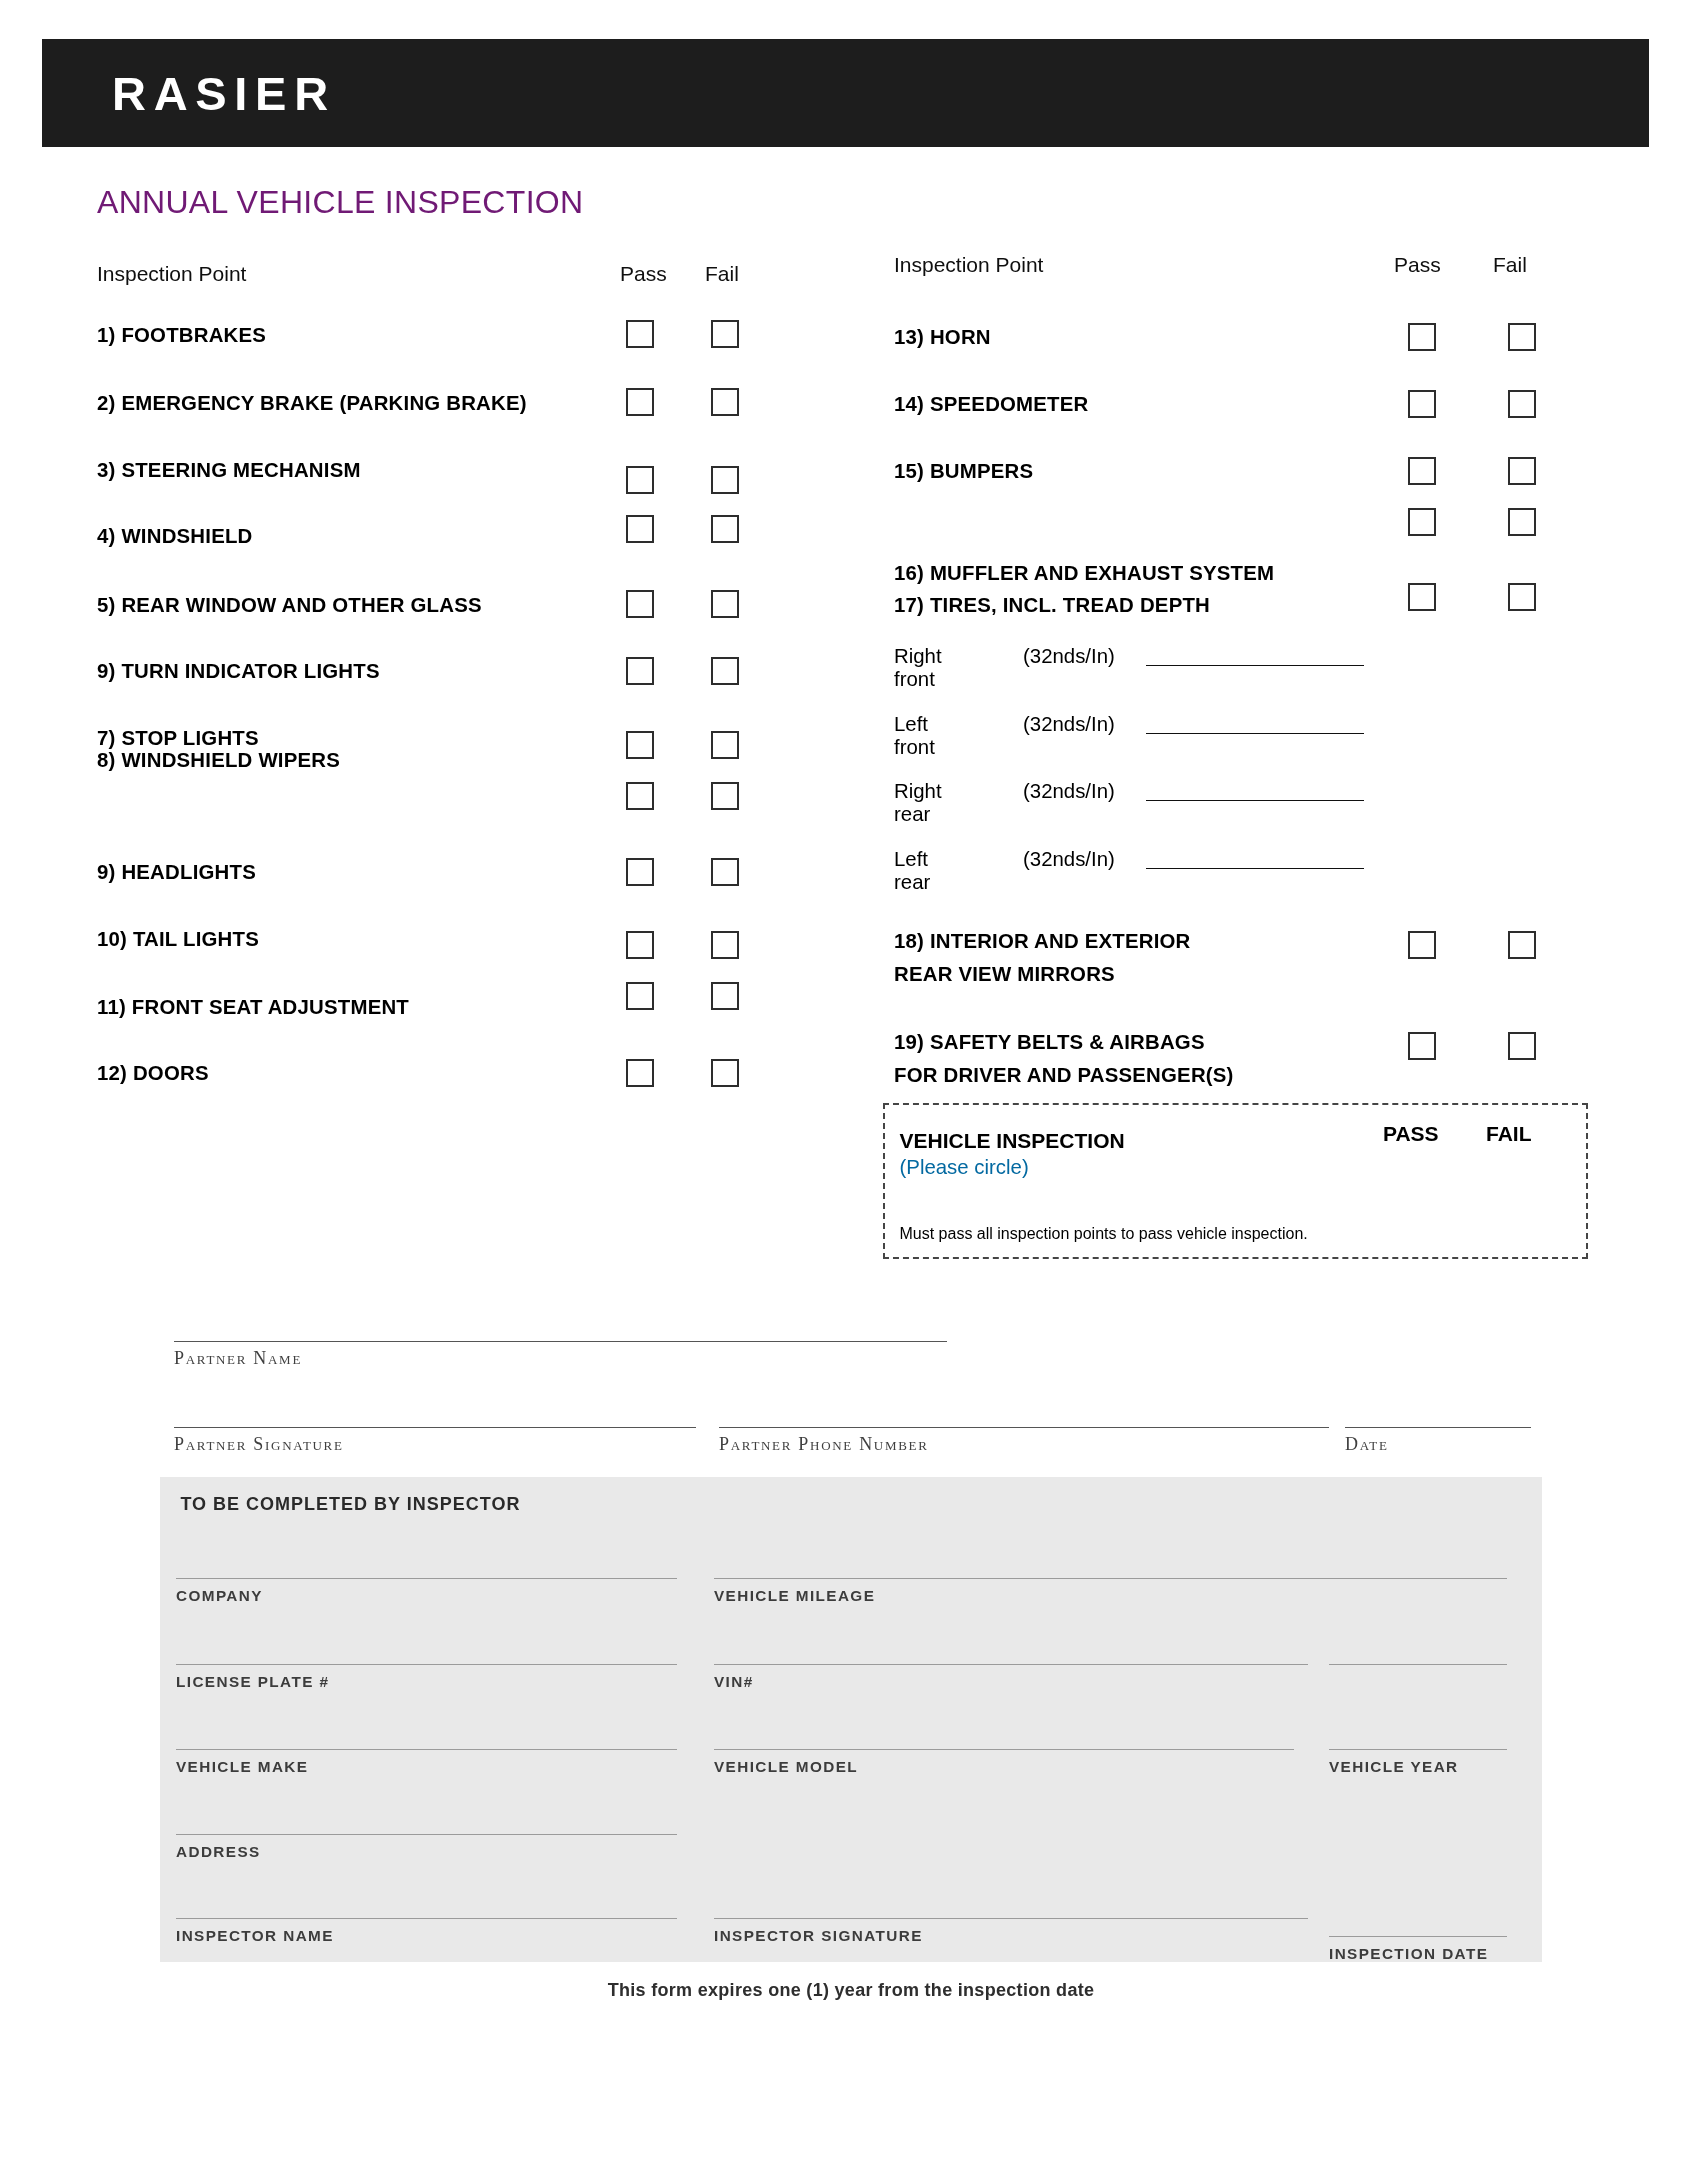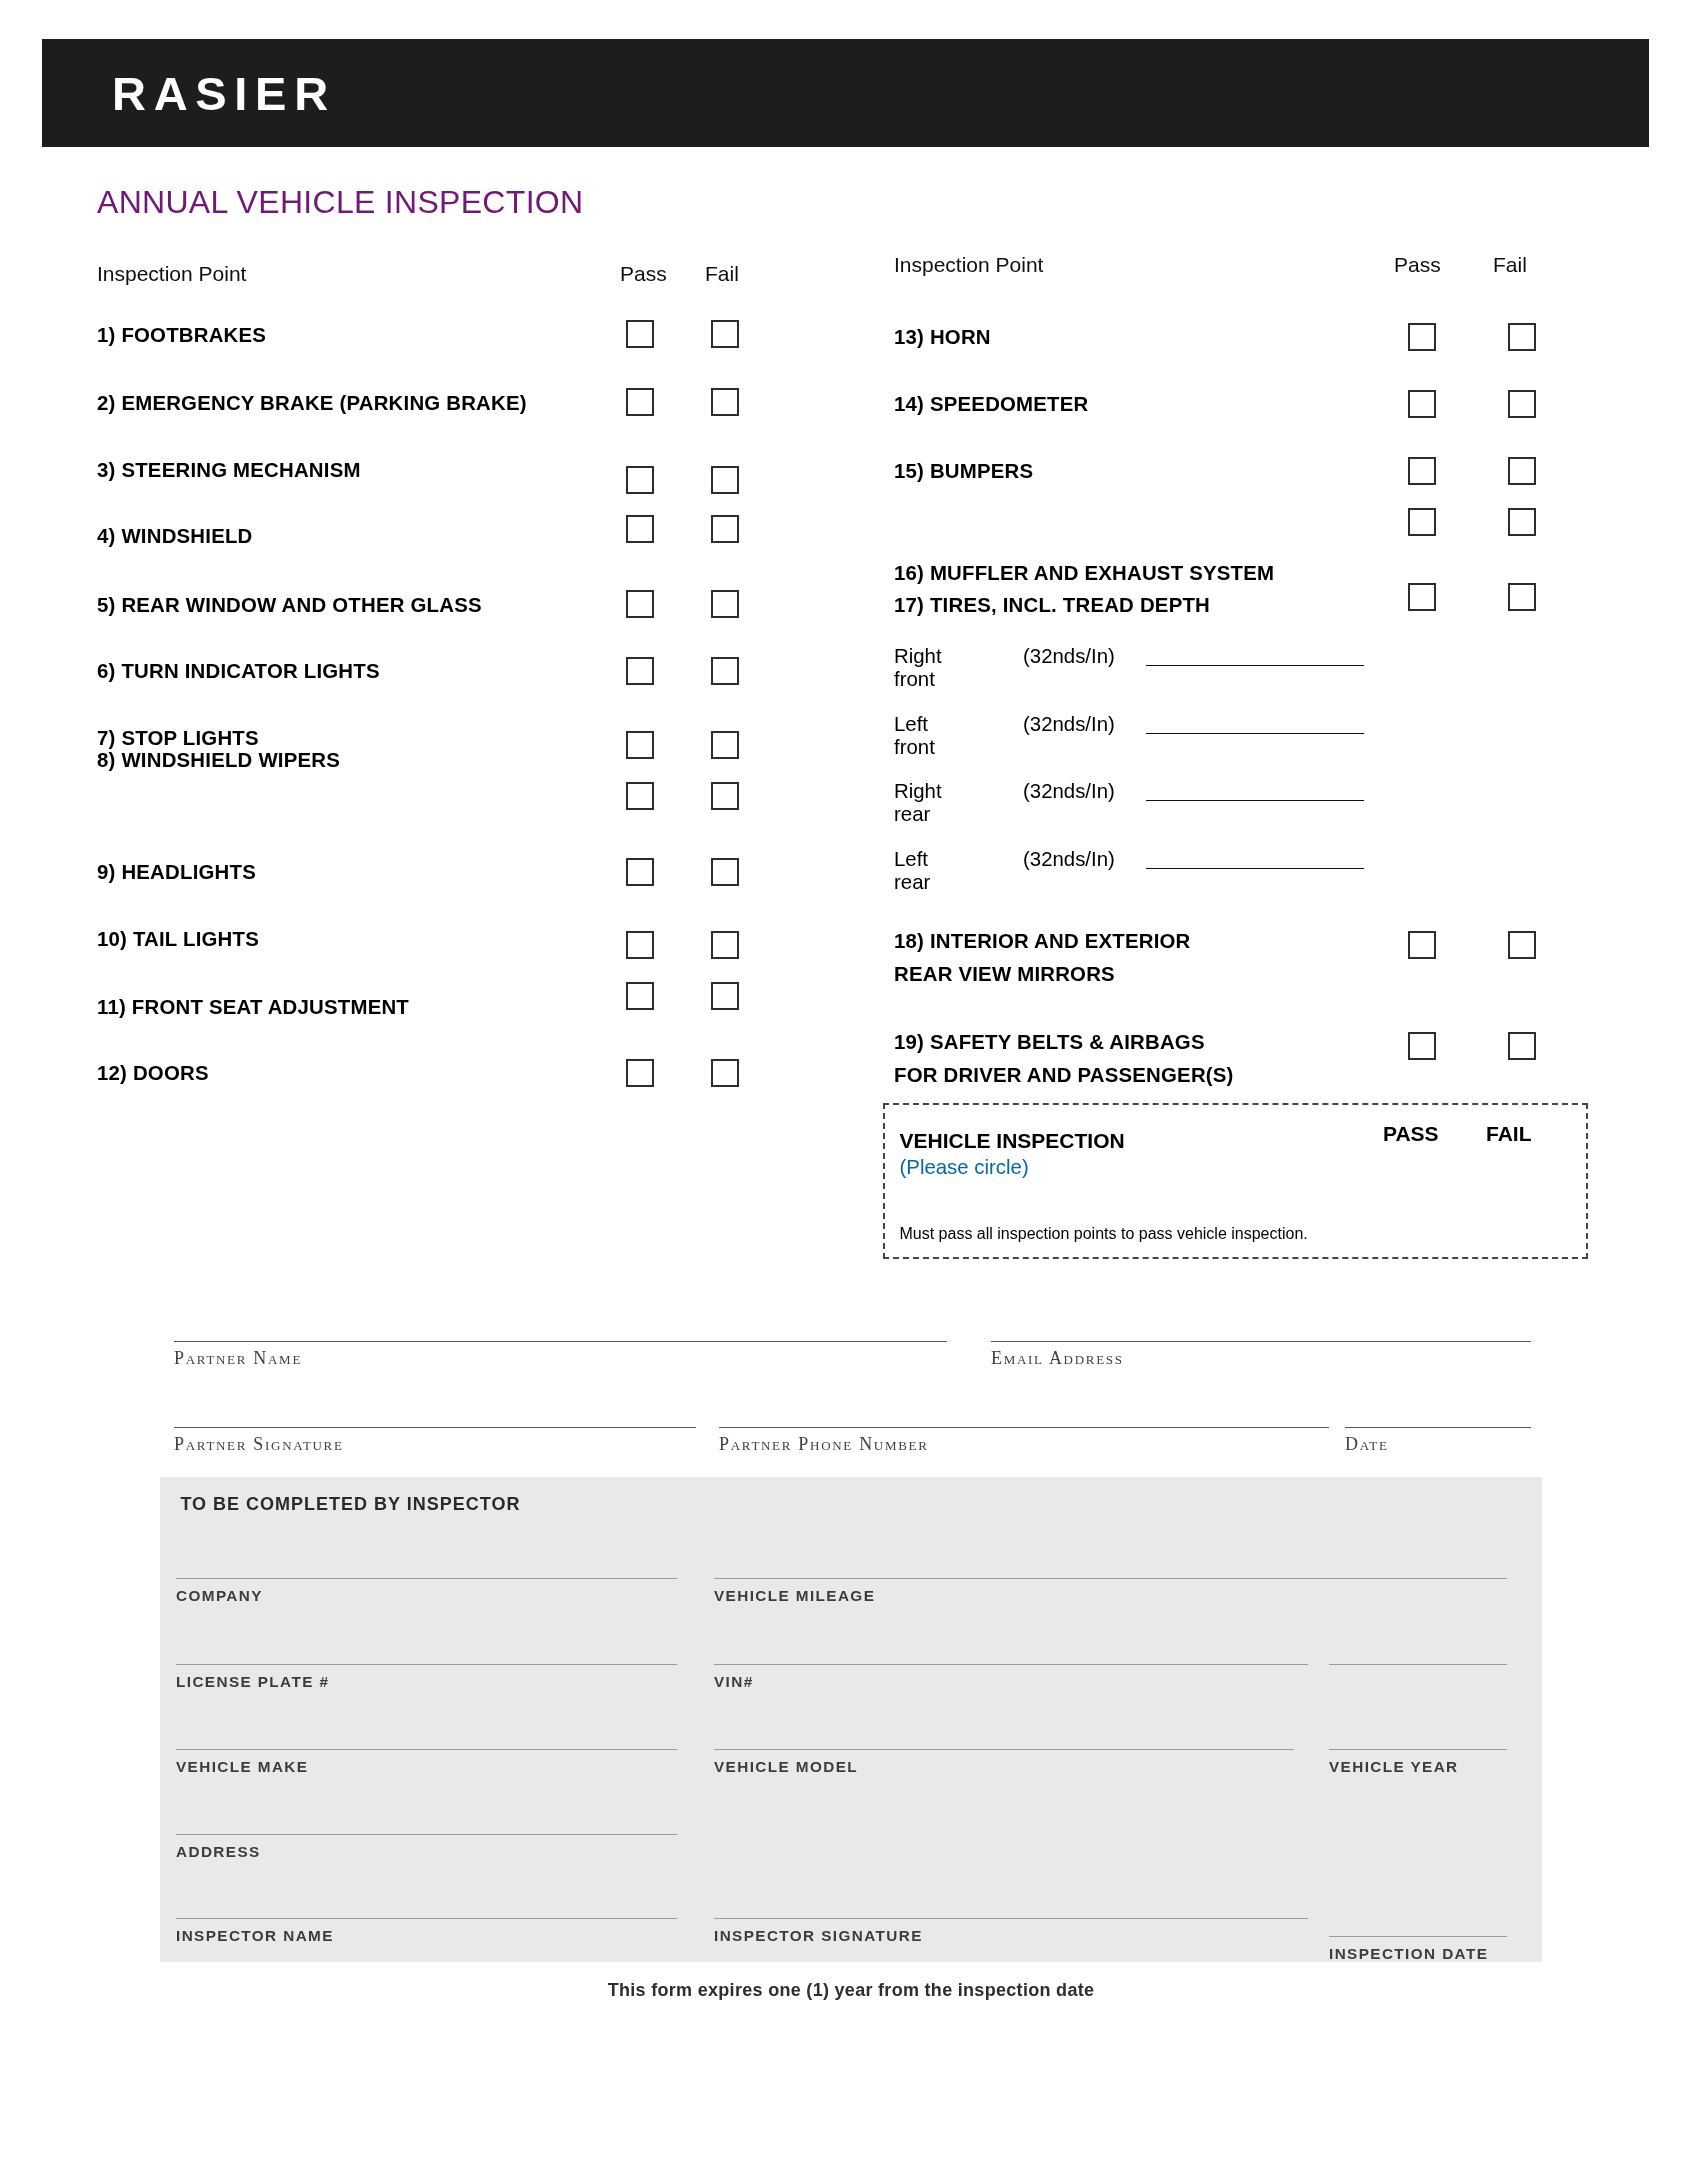--- a/index.html
+++ b/index.html
@@ -96,21 +96,21 @@
   <span class="cb" style="left:711px; top:466px;"></span>
 
   <div class="item" style="left:97px; top:520px;">4) WINDSHIELD</div>
   <span class="cb" style="left:626px; top:515px;"></span>
   <span class="cb" style="left:711px; top:515px;"></span>
 
   <div class="item" style="left:97px; top:589px;">5) REAR WINDOW AND OTHER GLASS</div>
   <span class="cb" style="left:626px; top:590px;"></span>
   <span class="cb" style="left:711px; top:590px;"></span>
 
-  <div class="item" style="left:97px; top:655px;">6) TURN INDICATOR LIGHTS</div>
+  <div class="item" style="left:97px; top:655px;">9) TURN INDICATOR LIGHTS</div>
   <span class="cb" style="left:626px; top:657px;"></span>
   <span class="cb" style="left:711px; top:657px;"></span>
 
   <div class="item" style="left:97px; top:722px;">7) STOP LIGHTS</div>
   <span class="cb" style="left:626px; top:731px;"></span>
   <span class="cb" style="left:711px; top:731px;"></span>
 
   <div class="item" style="left:97px; top:744px;">8) WINDSHIELD WIPERS</div>
   <span class="cb" style="left:626px; top:782px;"></span>
   <span class="cb" style="left:711px; top:782px;"></span>
@@ -187,24 +187,20 @@
     <span class="rb-pass">PASS</span>
     <span class="rb-fail">FAIL</span>
     <span class="rb-sub">(Please circle)</span>
     <span class="rb-note">Must pass all inspection points to pass vehicle inspection.</span>
   </div>
 
   <div class="pfield" style="left:174px; top:1341px; width:773px;">
     <div class="fline"></div>
     <div class="plabel">Partner Name</div>
   </div>
-  <div class="pfield" style="left:991px; top:1341px; width:540px;">
-    <div class="fline"></div>
-    <div class="plabel">Email Address</div>
-  </div>
   <div class="pfield" style="left:174px; top:1427px; width:522px;">
     <div class="fline"></div>
     <div class="plabel">Partner Signature</div>
   </div>
   <div class="pfield" style="left:719px; top:1427px; width:610px;">
     <div class="fline"></div>
     <div class="plabel">Partner Phone Number</div>
   </div>
   <div class="pfield" style="left:1345px; top:1427px; width:186px;">
     <div class="fline"></div>

